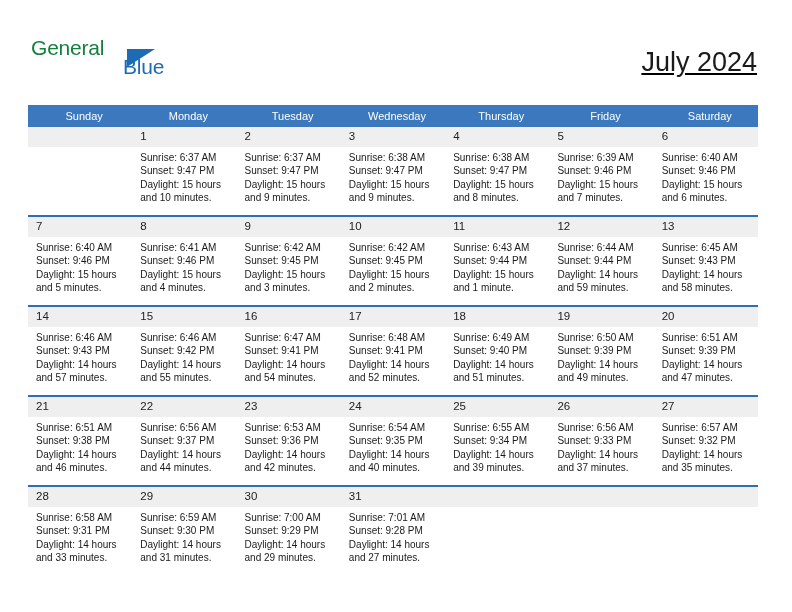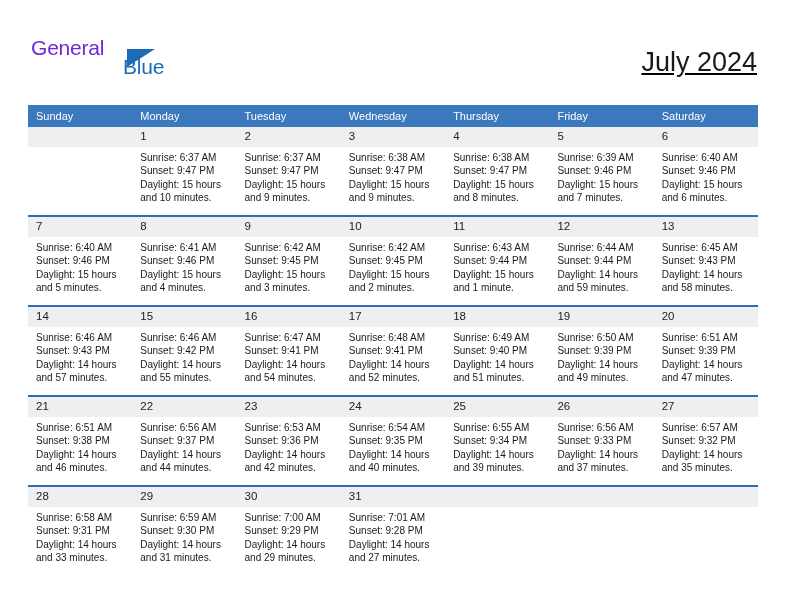--- a/index.html
+++ b/index.html
@@ -35,21 +35,21 @@
     top: 8px;
     width: 160px;
     height: 48px;
   }
   .logo-general {
     position: absolute;
     left: 0;
     top: 0;
     font-size: 21px;
     letter-spacing: -0.2px;
-    color: #6d28d9;
+    color: #15803d;
     font-family: "Liberation Sans", sans-serif;
   }
   .logo-blue {
     position: absolute;
     left: 60px;
     top: 19px;
     font-size: 21px;
     letter-spacing: -0.2px;
     color: #1b6cb5;
     font-family: "Liberation Sans", sans-serif;
@@ -93,21 +93,21 @@
     top: 105px;
     width: 730px;
     border-collapse: collapse;
     table-layout: fixed;
   }
   .calendar th {
     background: #3b78bd;
     color: #ffffff;
     font-size: 11px;
     font-weight: normal;
-    text-align: left;
+    text-align: center;
     padding: 5px 0 5px 8px;
     height: 11px;
     border: none;
   }
   .calendar td {
     vertical-align: top;
     padding: 0;
     border-top: 2px solid #2f6eb5;
     background: #ffffff;
     height: 88px;

